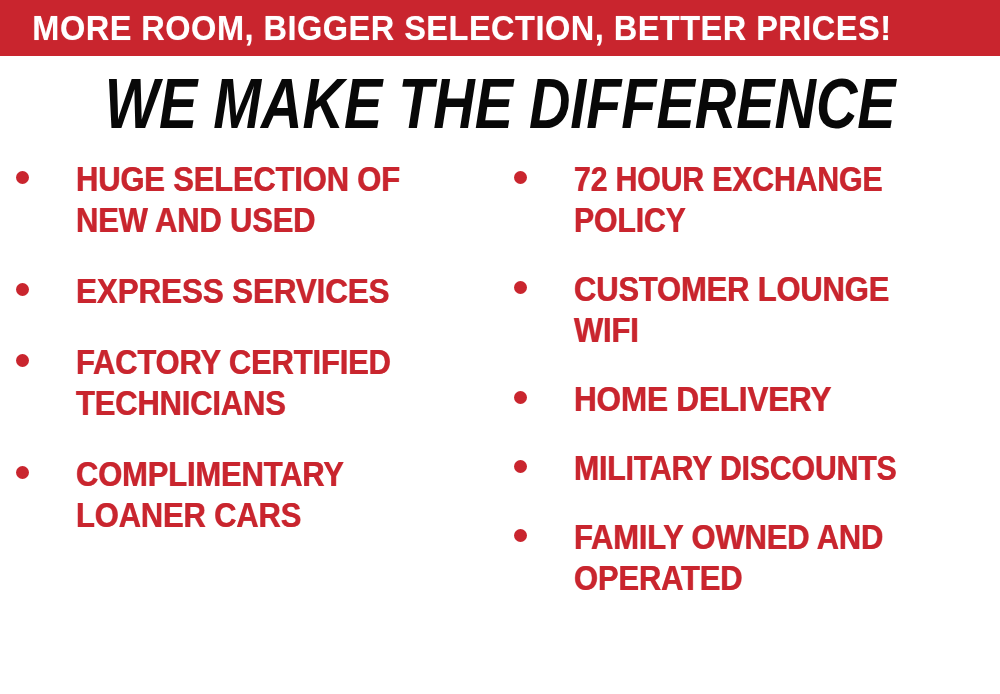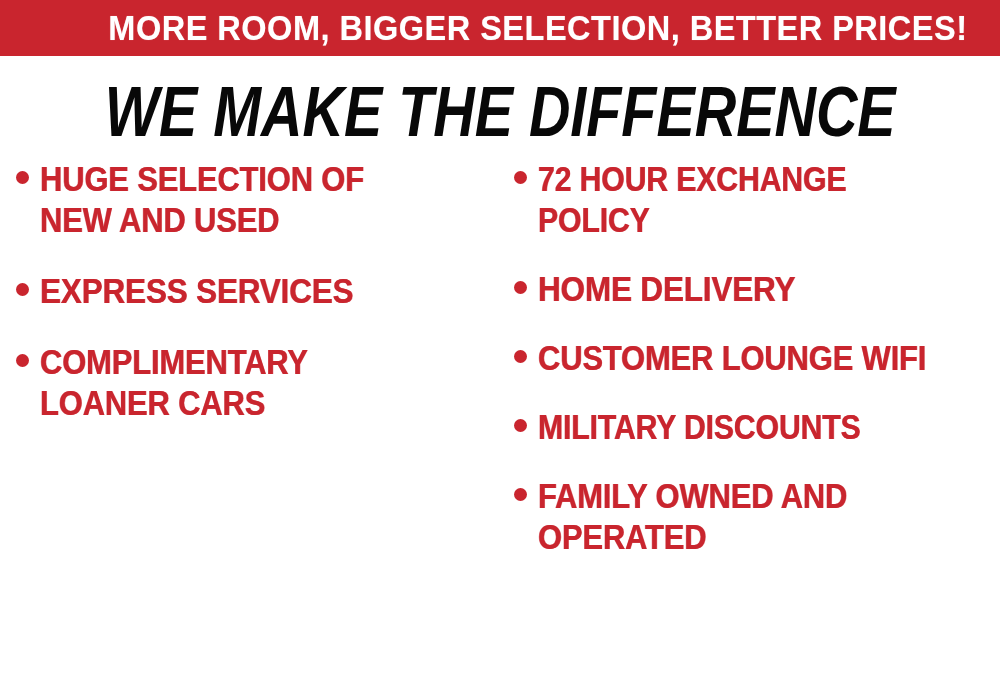--- a/index.html
+++ b/index.html
@@ -26,21 +26,21 @@
   
   .banner {
     position: absolute;
     left: 0;
     top: 0;
     width: 1000px;
     height: 56px;
     background: #c9252e;
     display: flex;
     align-items: center;
-    justify-content: flex-end;
+    justify-content: flex-start;
   }
   .banner-text {
     color: #ffffff;
     font-family: "Liberation Sans", sans-serif;
     font-weight: bold;
     font-size: 35px;
     line-height: 36px;
     letter-spacing: 0.5px;
     white-space: nowrap;
     transform: scaleX(0.93);
@@ -51,21 +51,20 @@
   
   .headline-wrap {
     position: absolute;
     left: 0;
     top: 62px;
     width: 1000px;
     height: 84px;
     display: flex;
     align-items: center;
     justify-content: center;
-    margin-top: 8px;
   }
   .headline {
     color: #080808;
     font-family: "Liberation Sans", sans-serif;
     font-weight: bold;
     font-style: italic;
     font-size: 70px;
     line-height: 74px;
     letter-spacing: 0px;
     white-space: nowrap;
@@ -94,20 +93,21 @@
   .col-right {
     width: 500px;
     padding-left: 14px;
     padding-right: 20px;
   }
 
   .bullet-item {
     display: flex;
     align-items: flex-start;
     margin-bottom: 30px;
+    gap: 36px;
   }
   .col-right .bullet-item {
     margin-bottom: 28px;
   }
 
   .bullet-dot {
     flex: 0 0 auto;
     width: 13px;
     height: 13px;
     border-radius: 50%;
@@ -155,46 +155,50 @@
       <div class="bullet-item tight-2">
         <span class="bullet-dot"></span>
         <span class="bullet-label">HUGE SELECTION OF NEW AND USED</span>
       </div>
 
       <div class="bullet-item">
         <span class="bullet-dot"></span>
         <span class="bullet-label">EXPRESS SERVICES</span>
       </div>
 
+      <div class="bullet-item tight-2">
+        <span class="bullet-dot"></span>
+        <span class="bullet-label">FACTORY CERTIFIED TECHNICIANS</span>
+      </div>
 
       <div class="bullet-item tight-2">
         <span class="bullet-dot"></span>
         <span class="bullet-label">COMPLIMENTARY LOANER CARS</span>
       </div>
 
 
     </div>
 
     <div class="col col-right">
 
       <div class="bullet-item tight-1">
         <span class="bullet-dot"></span>
         <span class="bullet-label">72 HOUR EXCHANGE POLICY</span>
       </div>
 
+      <div class="bullet-item tight-2">
+        <span class="bullet-dot"></span>
+        <span class="bullet-label">CUSTOMER LOUNGE WIFI</span>
+      </div>
+
       <div class="bullet-item">
         <span class="bullet-dot"></span>
         <span class="bullet-label">HOME DELIVERY</span>
       </div>
 
-      <div class="bullet-item tight-2">
-        <span class="bullet-dot"></span>
-        <span class="bullet-label">CUSTOMER LOUNGE WIFI</span>
-      </div>
-
       <div class="bullet-item tight-1">
         <span class="bullet-dot"></span>
         <span class="bullet-label">MILITARY DISCOUNTS</span>
       </div>
 
       <div class="bullet-item tight-2">
         <span class="bullet-dot"></span>
         <span class="bullet-label">FAMILY OWNED AND OPERATED</span>
       </div>
 

